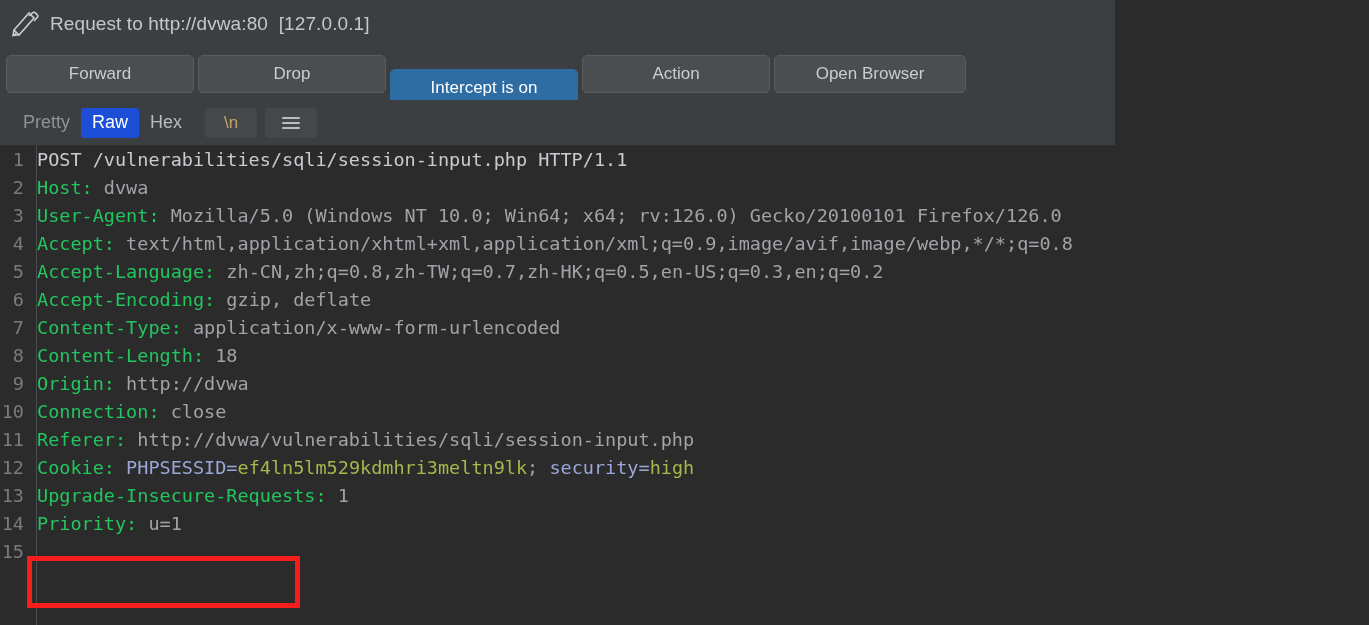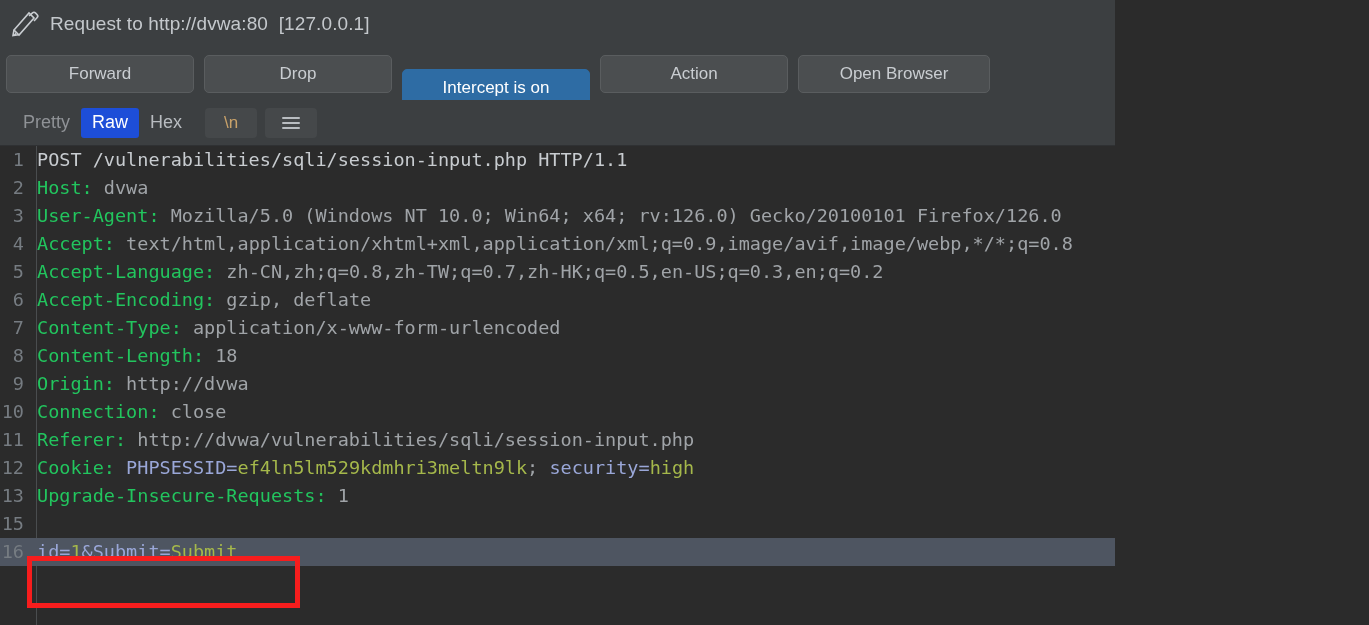--- a/index.html
+++ b/index.html
@@ -43,21 +43,21 @@
   }
 
   
   .buttonbar {
     height: 52px;
     flex: 0 0 auto;
     background: #3c3f41;
     display: flex;
     align-items: center;
     padding: 0 6px;
-    gap: 10px;
+    gap: 4px;
     box-sizing: border-box;
   }
   .btn {
     height: 38px;
     border: 1px solid #5a5d5f;
     border-radius: 5px;
     background: #4b4e50;
     color: #c9cdd1;
     font-size: 17px;
     display: flex;
@@ -242,19 +242,19 @@
         <div class="row"><div class="gutter">4</div><div class="code"><span class="t-name">Accept: </span><span class="t-val">text/html,application/xhtml+xml,application/xml;q=0.9,image/avif,image/webp,*/*;q=0.8</span></div></div>
         <div class="row"><div class="gutter">5</div><div class="code"><span class="t-name">Accept-Language: </span><span class="t-val">zh-CN,zh;q=0.8,zh-TW;q=0.7,zh-HK;q=0.5,en-US;q=0.3,en;q=0.2</span></div></div>
         <div class="row"><div class="gutter">6</div><div class="code"><span class="t-name">Accept-Encoding: </span><span class="t-val">gzip, deflate</span></div></div>
         <div class="row"><div class="gutter">7</div><div class="code"><span class="t-name">Content-Type: </span><span class="t-val">application/x-www-form-urlencoded</span></div></div>
         <div class="row"><div class="gutter">8</div><div class="code"><span class="t-name">Content-Length: </span><span class="t-val">18</span></div></div>
         <div class="row"><div class="gutter">9</div><div class="code"><span class="t-name">Origin: </span><span class="t-val">http://dvwa</span></div></div>
         <div class="row"><div class="gutter">10</div><div class="code"><span class="t-name">Connection: </span><span class="t-val">close</span></div></div>
         <div class="row"><div class="gutter">11</div><div class="code"><span class="t-name">Referer: </span><span class="t-val">http://dvwa/vulnerabilities/sqli/session-input.php</span></div></div>
         <div class="row"><div class="gutter">12</div><div class="code"><span class="t-name">Cookie: </span><span class="t-param">PHPSESSID</span><span class="t-param">=</span><span class="t-str">ef4ln5lm529kdmhri3meltn9lk</span><span class="t-val">; </span><span class="t-param">security</span><span class="t-param">=</span><span class="t-str">high</span></div></div>
         <div class="row"><div class="gutter">13</div><div class="code"><span class="t-name">Upgrade-Insecure-Requests: </span><span class="t-val">1</span></div></div>
+        <div class="row"><div class="gutter">14</div><div class="code"><span class="t-name">Priority: </span><span class="t-val">u=1</span></div></div>
         <div class="row"><div class="gutter">15</div><div class="code"><span class="t-plain"></span></div></div>
-        <div class="row sel"><div class="gutter">16</div><div class="code"><span class="t-param">id</span><span class="t-param">=</span><span class="t-str">1</span><span class="t-param">&amp;</span><span class="t-param">Submit</span><span class="t-param">=</span><span class="t-str">Submit</span></div></div>
       </div>
     <div class="redbox" id="redbox" style="left: 27px; top: 410px; width: 273px; height: 52px;"></div>
   </div>
 
 </div>
 
 </body></html>

